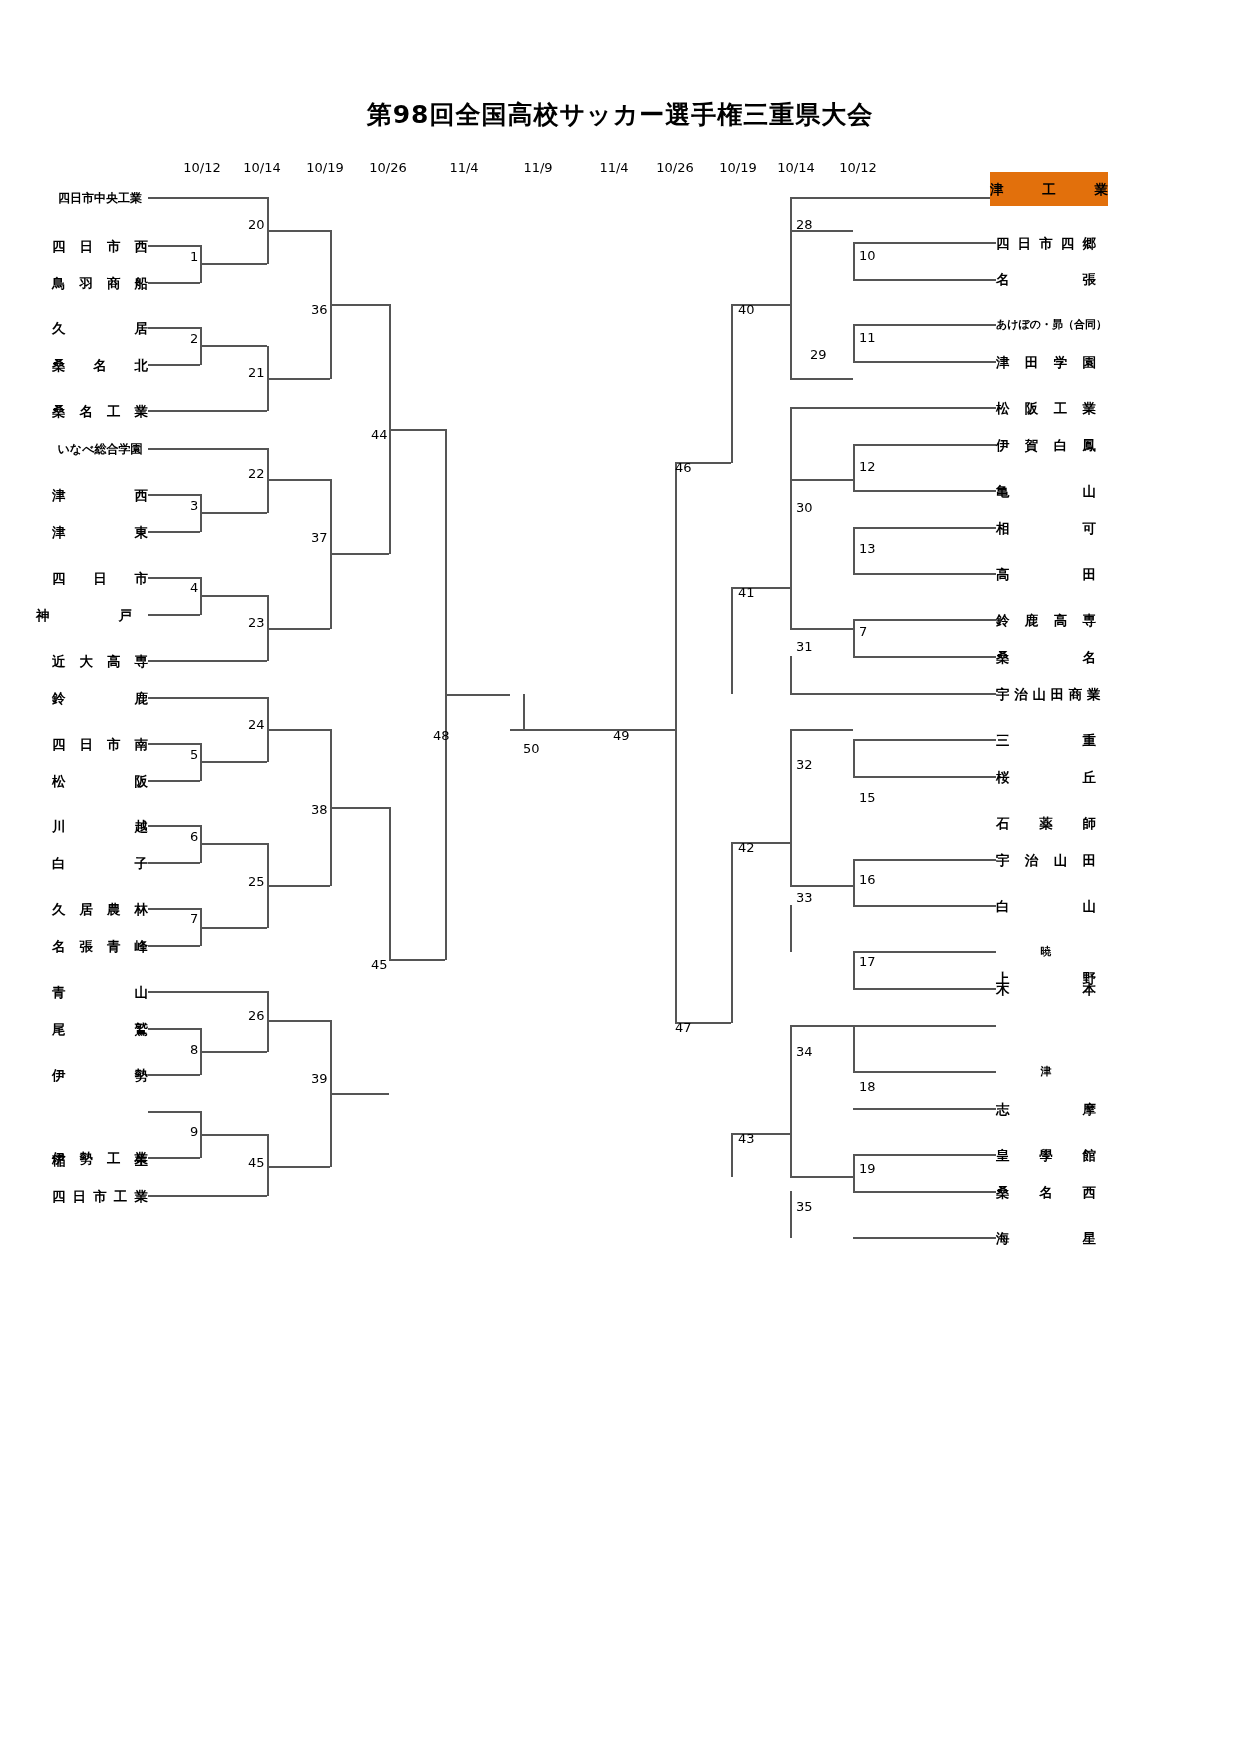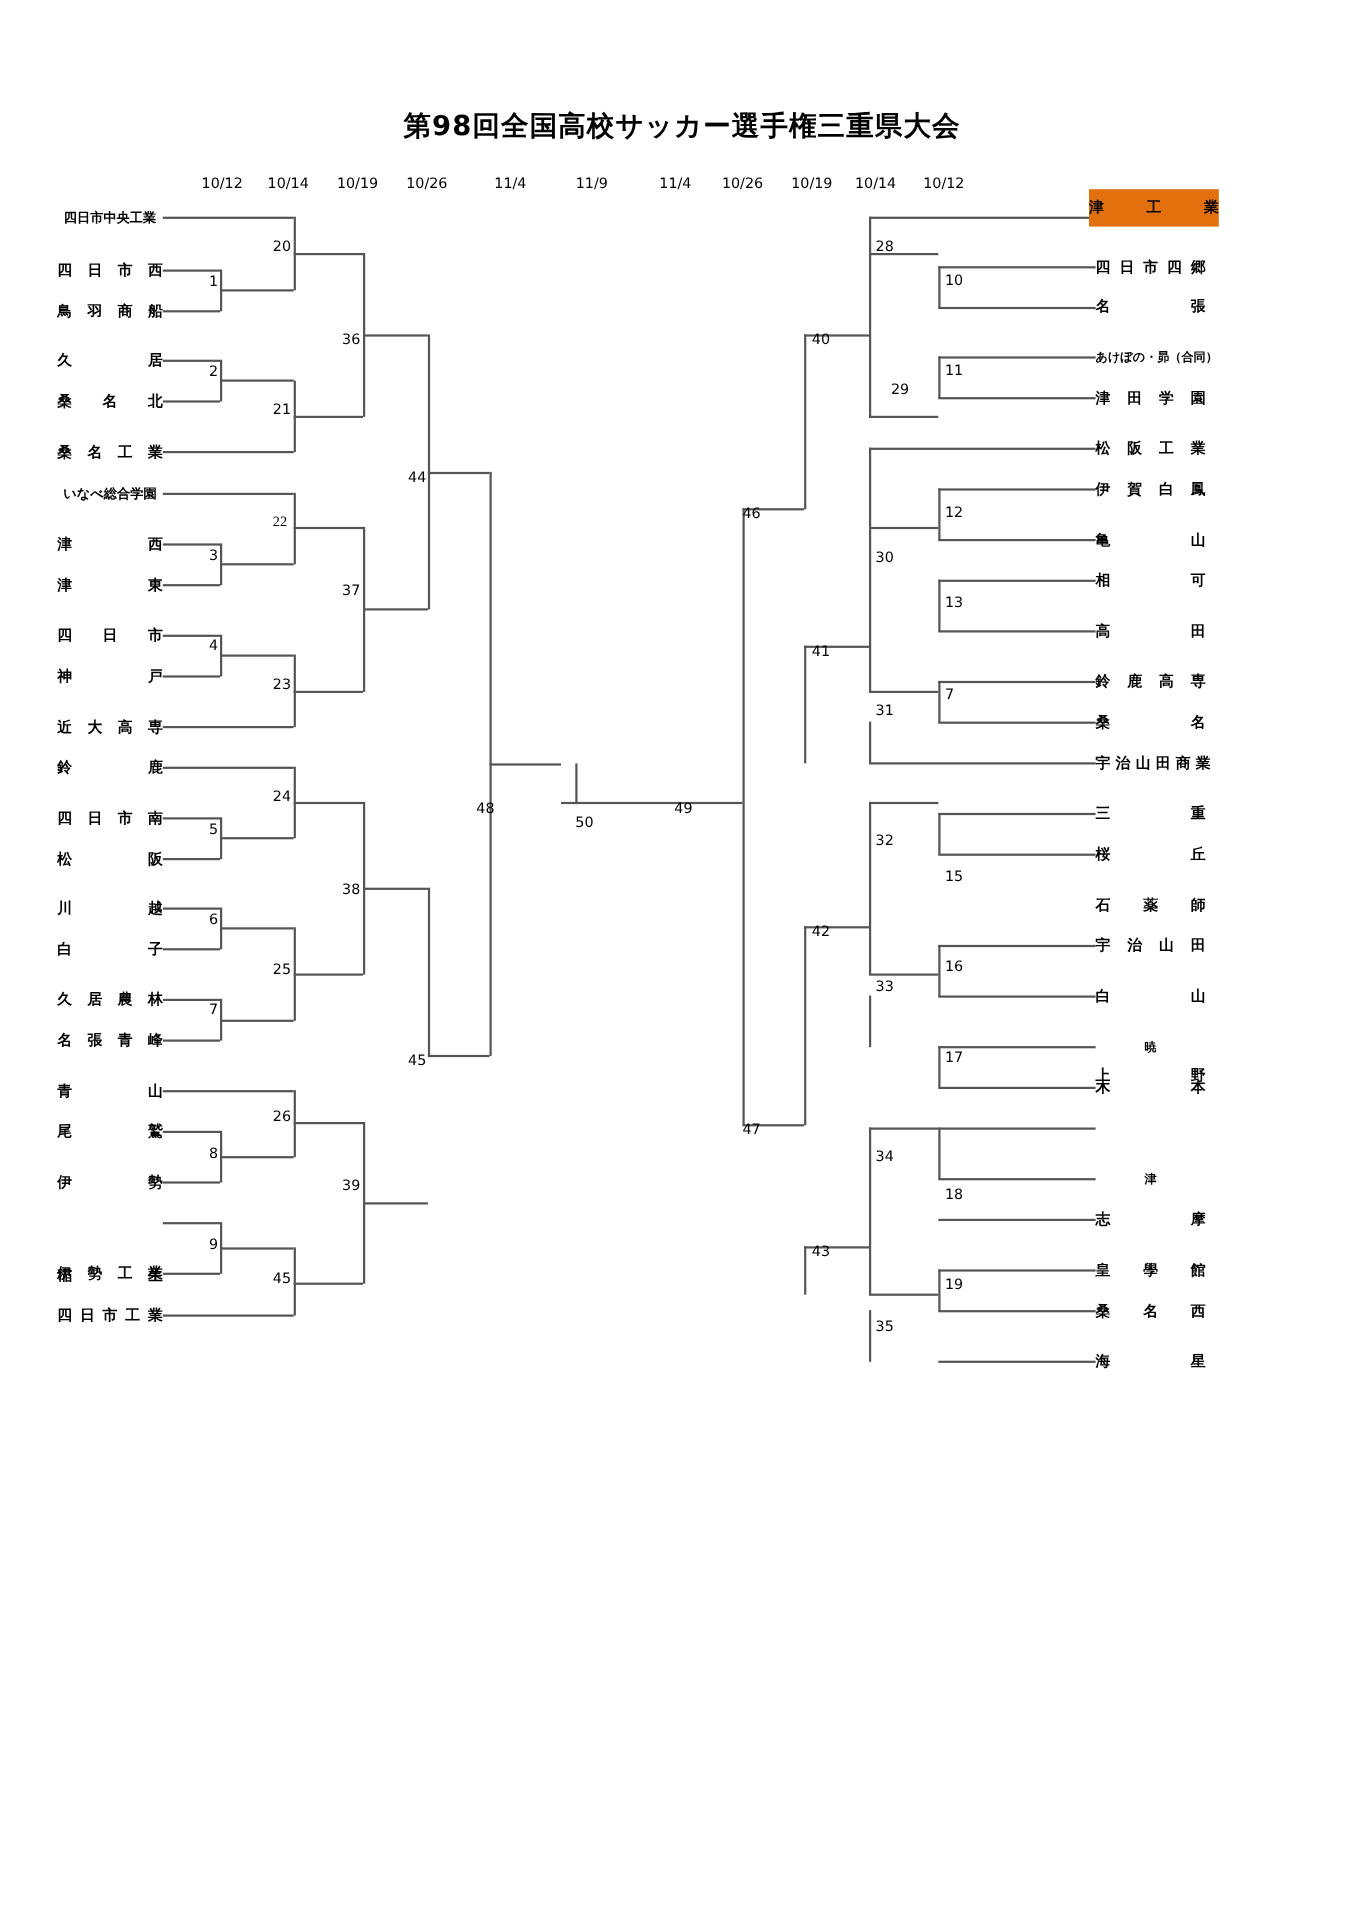--- a/index.html
+++ b/index.html
@@ -207,21 +207,21 @@
       <div class="mno" style="left: 190px; top: 332px;">2</div>
       <div class="mno" style="left: 190px; top: 499px;">3</div>
       <div class="mno" style="left: 190px; top: 581px;">4</div>
       <div class="mno" style="left: 190px; top: 748px;">5</div>
       <div class="mno" style="left: 190px; top: 830px;">6</div>
       <div class="mno" style="left: 190px; top: 912px;">7</div>
       <div class="mno" style="left: 190px; top: 1043px;">8</div>
       <div class="mno" style="left: 190px; top: 1125px;">9</div>
       <div class="mno" style="left: 248px; top: 218px;">20</div>
       <div class="mno" style="left: 248px; top: 366px;">21</div>
-      <div class="mno" style="left: 248px; top: 467px; font-family: Liberation Serif, serif;">22</div>
+      <div class="mno" style="left: 248px; top: 467px;">22</div>
       <div class="mno" style="left: 248px; top: 616px;">23</div>
       <div class="mno" style="left: 248px; top: 718px;">24</div>
       <div class="mno" style="left: 248px; top: 875px;">25</div>
       <div class="mno" style="left: 248px; top: 1009px;">26</div>
       <div class="mno" style="left: 248px; top: 1156px;">45</div>
       <div class="mno" style="left: 311px; top: 303px;">36</div>
       <div class="mno" style="left: 311px; top: 531px;">37</div>
       <div class="mno" style="left: 311px; top: 803px;">38</div>
       <div class="mno" style="left: 311px; top: 1072px;">39</div>
       <div class="mno" style="left: 371px; top: 428px;">44</div>
@@ -258,21 +258,21 @@
       <div class="team L narrow" style="left: 52px; width: 96px; top: 190px; font-size: 12px;">四日市中央工業</div>
       <div class="team L" style="left: 52px; width: 96px; top: 238px;">四 日 市 西</div>
       <div class="team L" style="left: 52px; width: 96px; top: 275px;">鳥 羽 商 船</div>
       <div class="team L" style="left: 52px; width: 96px; top: 320px;">久      居</div>
       <div class="team L" style="left: 52px; width: 96px; top: 357px;">桑  名  北</div>
       <div class="team L" style="left: 52px; width: 96px; top: 403px;">桑 名 工 業</div>
       <div class="team L narrow" style="left: 52px; width: 96px; top: 441px; font-size: 12px;">いなべ総合学園</div>
       <div class="team L" style="left: 52px; width: 96px; top: 487px;">津      西</div>
       <div class="team L" style="left: 52px; width: 96px; top: 524px;">津      東</div>
       <div class="team L" style="left: 52px; width: 96px; top: 570px;">四  日  市</div>
-      <div class="team L" style="left: 52px; width: 96px; top: 607px;">神      戸</div>
+      <div class="team L" style="left: 36px; width: 96px; top: 607px;">神      戸</div>
       <div class="team L" style="left: 52px; width: 96px; top: 653px;">近 大 高 専</div>
       <div class="team L" style="left: 52px; width: 96px; top: 690px;">鈴      鹿</div>
       <div class="team L" style="left: 52px; width: 96px; top: 736px;">四 日 市 南</div>
       <div class="team L" style="left: 52px; width: 96px; top: 773px;">松      阪</div>
       <div class="team L" style="left: 52px; width: 96px; top: 818px;">川      越</div>
       <div class="team L" style="left: 52px; width: 96px; top: 855px;">白      子</div>
       <div class="team L" style="left: 52px; width: 96px; top: 901px;">久 居 農 林</div>
       <div class="team L" style="left: 52px; width: 96px; top: 938px;">名 張 青 峰</div>
       <div class="team L" style="left: 52px; width: 96px; top: 984px;">青      山</div>
       <div class="team L" style="left: 52px; width: 96px; top: 1021px;">尾      鷲</div>

